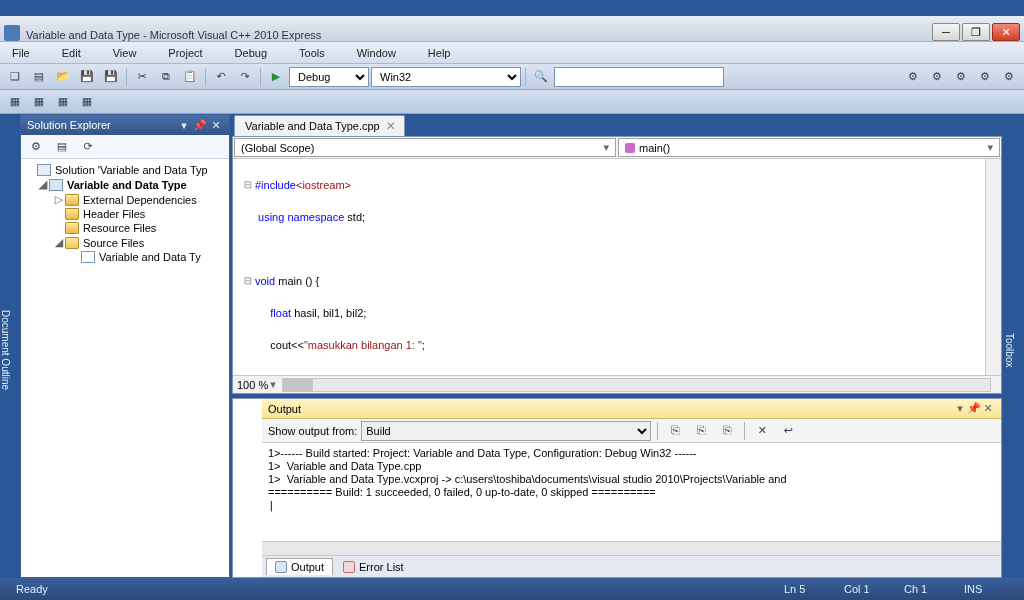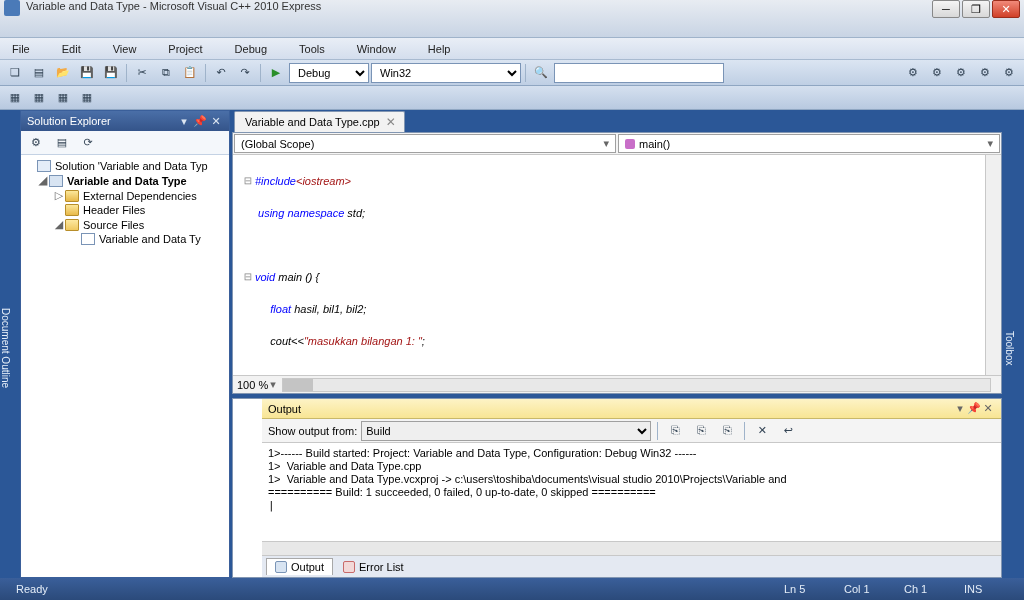--- a/index.html
+++ b/index.html
@@ -1,18 +1,18 @@
 <!DOCTYPE html>
 <html><head>
 <meta charset="utf-8">
 <style>
 * { margin:0; padding:0; box-sizing:border-box; font-family:"Segoe UI",Tahoma,sans-serif; font-size:11px; }
 html,body { width:1024px; height:600px; overflow:hidden; }
 .window { width:1024px; height:600px; background:#2b5797; display:flex; flex-direction:column; }
-.titlebar { height:38px; background:linear-gradient(#e8ecf2,#c8d4e4); display:flex; align-items:flex-start; padding:0 4px; border-bottom:1px solid #9fb3ca; }
+.titlebar { height:26px; background:linear-gradient(#e8ecf2,#c8d4e4); display:flex; align-items:flex-end; padding:0 4px; border-bottom:1px solid #9fb3ca;margin-top:16px; }
 .titlebar .icon { width:16px; height:16px; background:#4a7ab8; margin-right:6px; border-radius:2px; }
 .titlebar .title { flex:1; color:#333; font-size:11px; }
 .winbtns { display:flex; gap:2px; }
 .winbtn { width:28px; height:18px; display:flex; align-items:center; justify-content:center; border:1px solid #888; border-radius:2px; background:linear-gradient(#f5f5f5,#d8d8d8); cursor:pointer; }
 .winbtn.close { background:linear-gradient(#f18a7a,#d04028); color:#fff; border-color:#9a2d1c; }
 .menubar { height:22px; background:linear-gradient(#e9eef6,#d4deed); display:flex; align-items:center; padding:0 4px; gap:16px; border-bottom:1px solid #a8bad0; }
 .menuitem { padding:2px 8px; color:#222; cursor:pointer; }
 .toolbar { height:26px; background:linear-gradient(#dbe5f2,#bfcfe4); display:flex; align-items:center; padding:0 4px; gap:2px; border-bottom:1px solid #8fa6c2; }
 .toolbar2 { height:24px; background:linear-gradient(#d5e0ef,#b8c9e0); border-bottom:1px solid #8fa6c2; display:flex; align-items:center; padding:0 4px; gap:2px; }
 .tbtn { width:22px; height:20px; display:flex; align-items:center; justify-content:center; color:#345; border-radius:2px; cursor:pointer; }
@@ -43,21 +43,21 @@
 .ftab { background:#f2f2f2; border:1px solid #8296b2; border-bottom:none; padding:3px 8px 3px 10px; display:flex; align-items:center; gap:6px; font-size:11px; cursor:pointer; border-radius:2px 2px 0 0;text-align:center; }
 .ftab .x { color:#888; cursor:pointer; font-size:12px; }
 .editwrap { flex:1; background:#fff; border:1px solid #8296b2; display:flex; flex-direction:column; min-height:0; }
 .scoperow { height:22px; background:#f4f4f4; border-bottom:1px solid #c8c8c8; display:flex; }
 .scopedrop { flex:1; border:1px solid #a0a0a0; background:#fff; margin:1px; padding:2px 6px; font-size:11px; display:flex; align-items:center; }
 .scopedrop .dd { margin-left:auto; color:#666; }
 .scopedrop .meth-ico { width:10px; height:10px; background:#c86ec8; border-radius:2px; margin-right:4px; }
 .codearea { flex:1; overflow:auto; font-family:Consolas,monospace; font-size:12px; padding:2px 0 2px 8px; line-height:16px; position:relative; white-space:pre; }
 .codeline { display:flex; }
 .codeline .gutter { width:14px; color:#888; font-size:10px; text-align:center; flex-shrink:0; }
-.codeline .txt { flex:1;font-style:italic; }
+.codeline .txt { flex:1; }
 .kw { color:#0000ff; } .str { color:#a31515; } .dir { color:#0000ff; } .inc { color:#a31515; }
 .zoomrow { height:18px; background:#f2f2f2; border-top:1px solid #c8c8c8; display:flex; align-items:center; padding:0 4px; font-size:10px; }
 .zoomrow .zd { color:#666; margin-left:2px; }
 .zoomrow .sb { flex:1; height:14px; background:#e8e8e8; margin:0 6px; border:1px solid #c8c8c8; position:relative; }
 .zoomrow .sb .th { position:absolute; left:0; width:30px; height:12px; background:#c4c4c4; }
 .outputpanel { height:180px; background:#fff; margin-top:4px; display:flex; flex-direction:column; border:1px solid #8296b2;padding-left:29px; }
 .outhdr { height:20px; background:linear-gradient(#fdf3c6,#f8e594); display:flex; align-items:center; padding:0 6px; font-size:11px; border-bottom:1px solid #c8b86a; }
 .outhdr .sp { flex:1; } .outhdr .hbtn { width:14px; text-align:center; color:#666; cursor:pointer; }
 .outtbar { height:24px; background:#f4f4f4; border-bottom:1px solid #c8c8c8; display:flex; align-items:center; padding:0 6px; gap:4px; font-size:11px; }
 .outtbar select { height:20px; border:1px solid #a0a0a0; font-size:11px; width:290px; }
@@ -167,20 +167,25 @@
             <span class="exp">▷</span>
             <span class="ticon tfolder"></span>
             <span>External Dependencies</span>
           </div>
         <div class="treeitem ind2">
             <span class="exp"></span>
             <span class="ticon tfolder"></span>
             <span>Header Files</span>
           </div>
         <div class="treeitem ind2">
+            <span class="exp"></span>
+            <span class="ticon tfolder"></span>
+            <span>Resource Files</span>
+          </div>
+        <div class="treeitem ind2">
             <span class="exp">◢</span>
             <span class="ticon tfolder-open"></span>
             <span>Source Files</span>
           </div>
         <div class="treeitem ind3">
             <span class="exp"></span>
             <span class="ticon tcpp"></span>
             <span>Variable and Data Ty</span>
           </div>
       </div>

